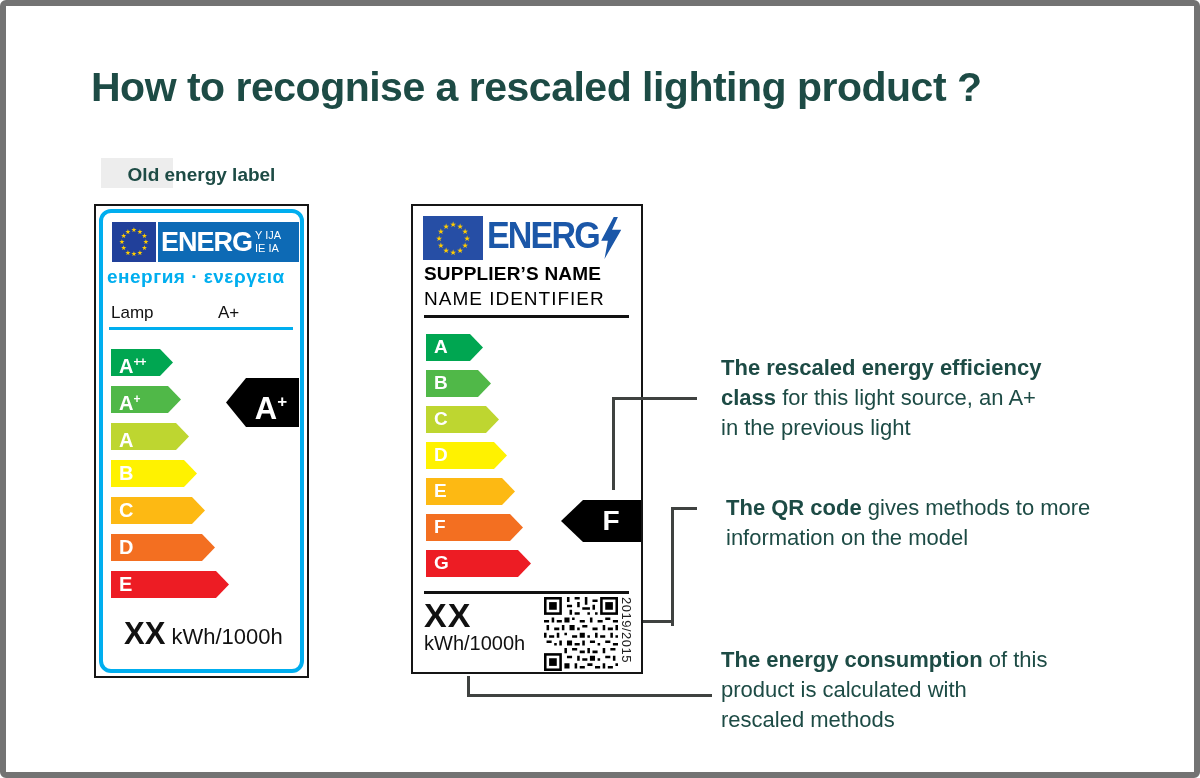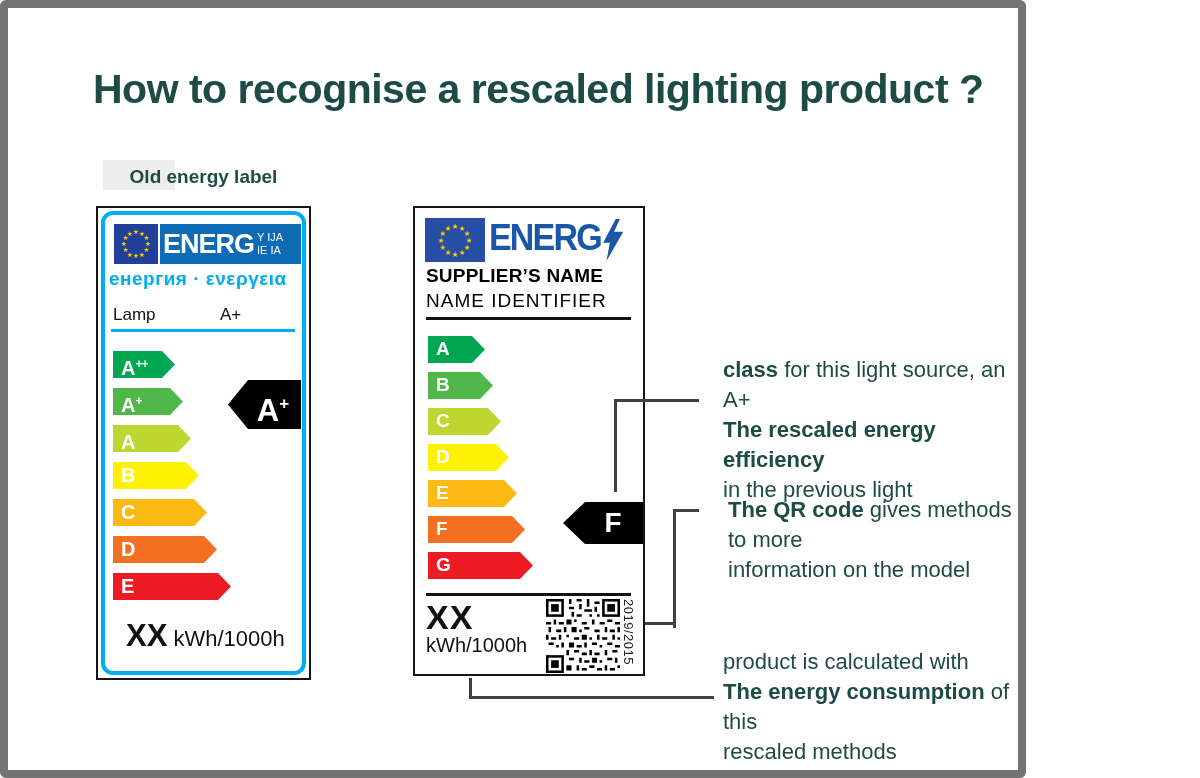--- a/index.html
+++ b/index.html
@@ -1,18 +1,18 @@
 <!DOCTYPE html>
 <html><head>
 <meta charset="utf-8">
 <style>
   html,body{margin:0;padding:0;background:#fff;}
   .canvas{
-    position:relative;width:1026px;height:778px;background:#ffffff;
-    border:8px solid #737373;border-radius:6px;box-sizing:border-box;
+    position:relative;width:1200px;height:778px;background:#ffffff;
+    border:6px solid #737373;border-radius:6px;box-sizing:border-box;
     font-family:"Liberation Sans",sans-serif;overflow:hidden;
   }
   .title{
     position:absolute;left:85px;top:58px;margin:0;
     font-size:41px;font-weight:bold;color:#1d4b45;letter-spacing:-0.5px;
   }
   .old-highlight{position:absolute;left:95px;top:152px;width:72px;height:30px;background:#ededed;}
   .col-label{position:absolute;top:158px;font-size:19px;font-weight:bold;color:#1d4b45;}
   .col-label.old{left:88px;width:215px;text-align:center;}
   .col-label.new{left:405px;width:232px;text-align:center;margin-top:40px;}
@@ -223,27 +223,27 @@
 
     <div class="regulation">2019/2015</div>
   </div>
 
   <div class="callout callout1"></div>
   <div class="callout callout2h"></div>
   <div class="callout callout2v"></div>
   <div class="callout callout3"></div>
 
   <p class="ann ann1">
+    <span class="line"><b>The rescaled energy efficiency</b><span></span></span>
     <span class="line"><b>class</b><span> for this light source, an A+</span></span>
-    <span class="line"><b>The rescaled energy efficiency</b><span></span></span>
     <span class="line"><b></b><span>in the previous light</span></span>
   </p>
   <p class="ann ann2">
     <span class="line"><b>The QR code</b><span> gives methods to more</span></span>
     <span class="line"><b></b><span>information on the model</span></span>
   </p>
   <p class="ann ann3">
+    <span class="line"><b>The energy consumption</b><span> of this</span></span>
     <span class="line"><b></b><span>product is calculated with</span></span>
-    <span class="line"><b>The energy consumption</b><span> of this</span></span>
     <span class="line"><b></b><span>rescaled methods</span></span>
   </p>
 
 </div>
 
 </body></html>

